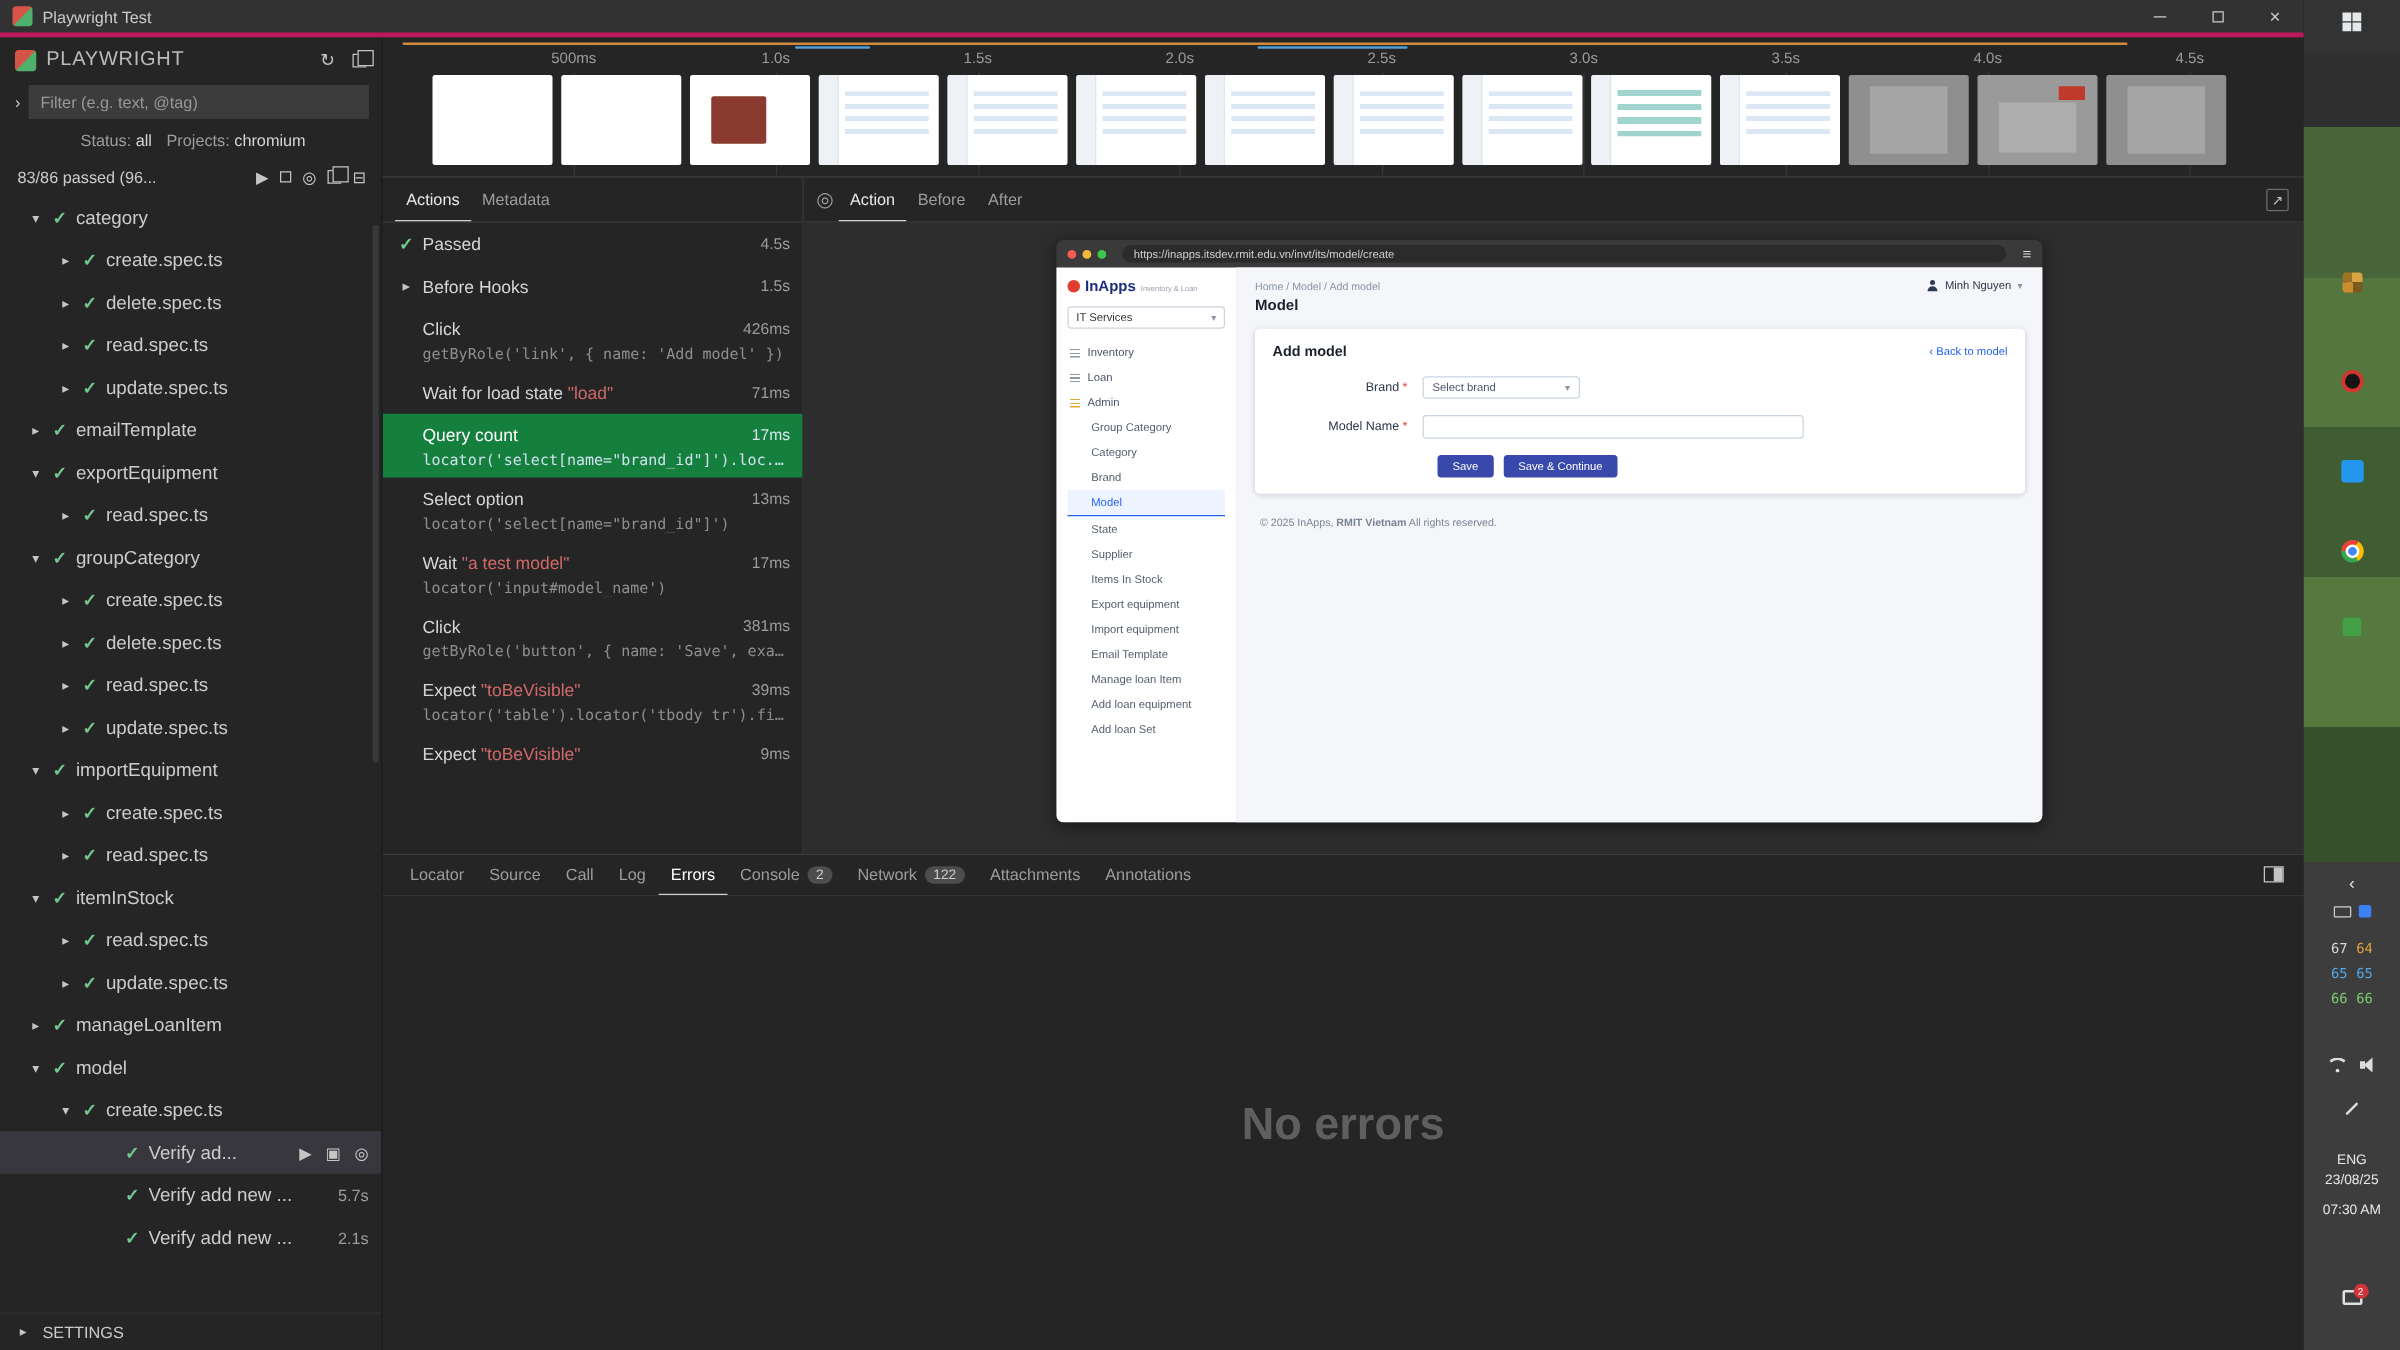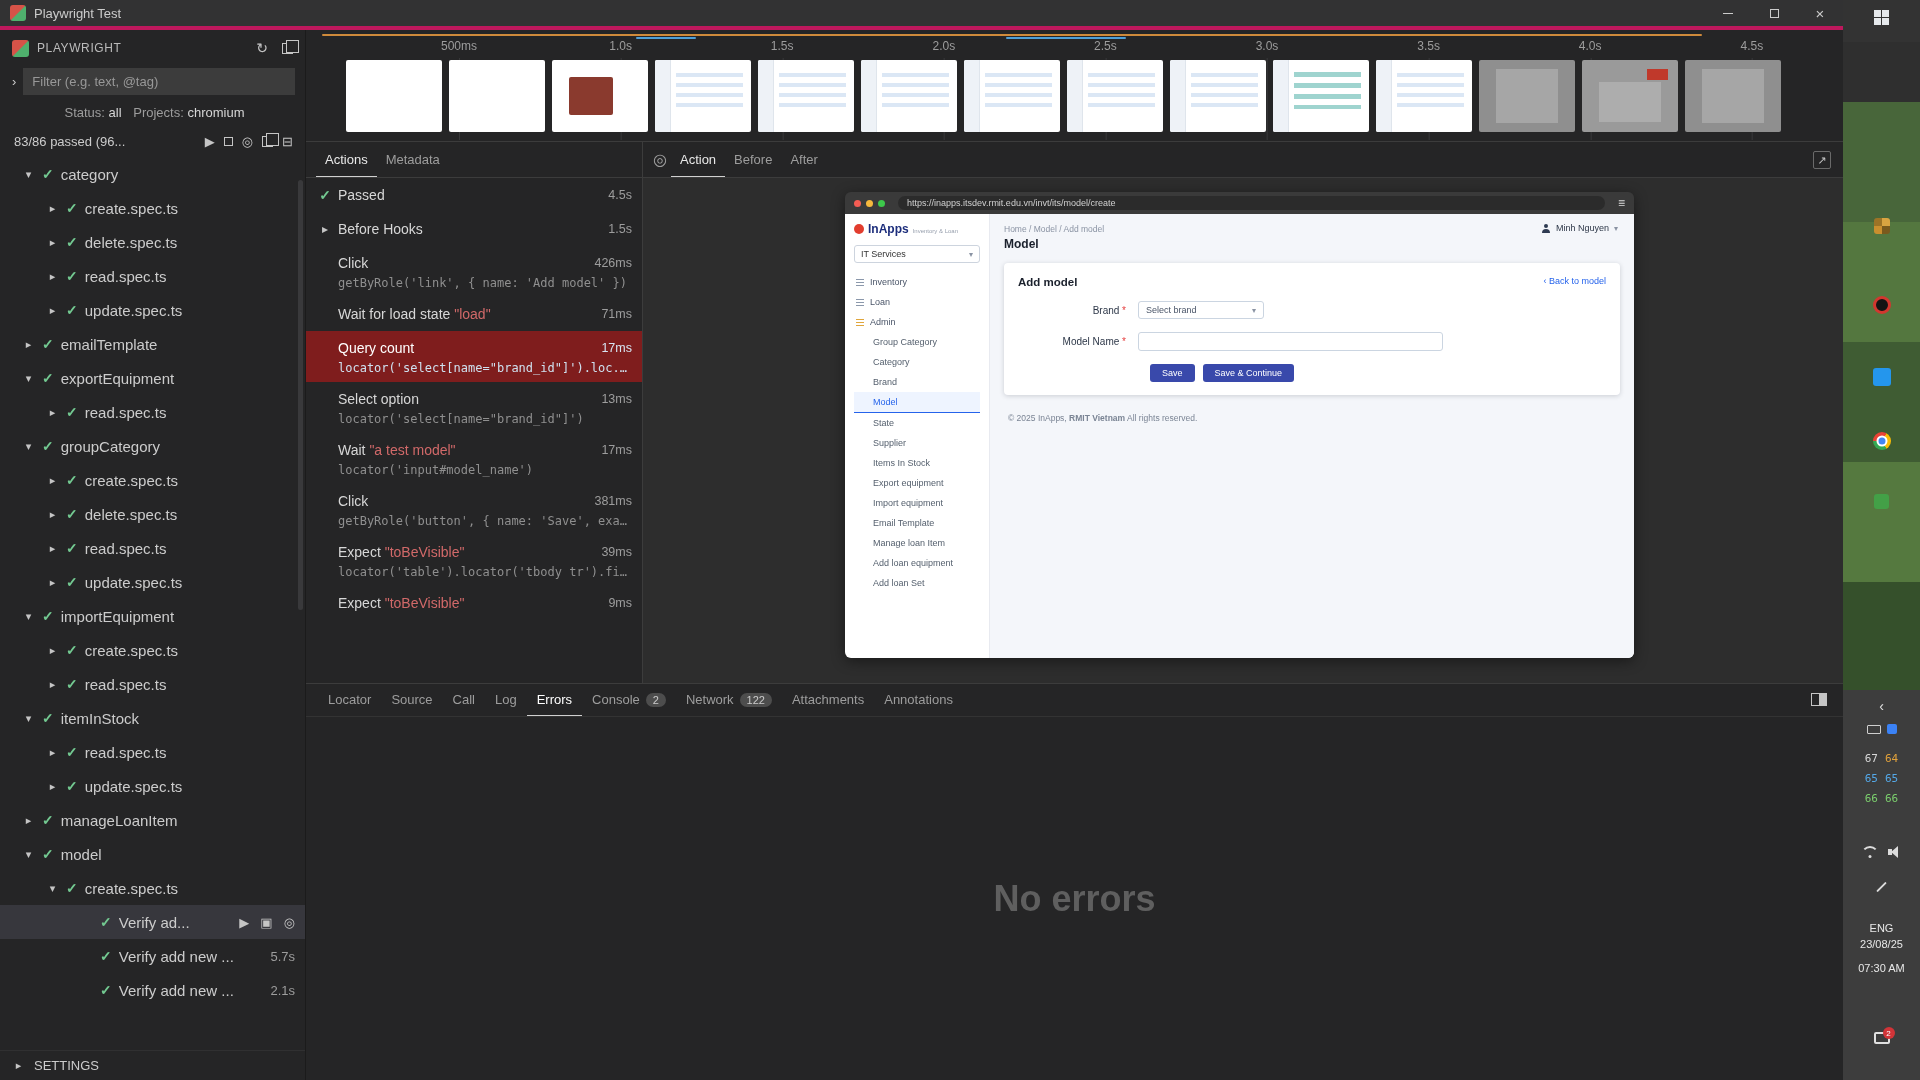--- a/index.html
+++ b/index.html
@@ -20,21 +20,21 @@
     color:#cccccc; font-size:15px; }
   .ico-min { width:10px; height:1px; background:#ccc; display:block; }
   .ico-max { width:9px; height:9px; border:1px solid #ccc; display:block; }
 
   .main-area { flex:1; display:flex; min-height:0; }
 
   
   .sidebar { width:306px; background:#252526; border-right:1px solid #1b1b1b;
     display:flex; flex-direction:column; position:relative; color:#cccccc; }
   .sb-header { height:36px; display:flex; align-items:center; gap:8px; padding:0 12px; }
-  .sb-title { font-size:12px; letter-spacing:.6px; color:#bbbbbb; flex:1; }
+  .sb-title { font-size:16px; letter-spacing:.6px; color:#bbbbbb; flex:1; }
   .sb-icon { color:#c5c5c5; font-size:14px; margin-left:6px; }
   .dblsq { width:11px; height:11px; border:1px solid #c5c5c5; position:relative; display:inline-block; }
   .dblsq::after { content:""; position:absolute; left:3px; top:-4px; width:11px; height:11px;
     border:1px solid #c5c5c5; background:#252526; }
   .filter-row { display:flex; align-items:center; gap:7px; padding:2px 10px 6px 12px; }
   .filter-chevron { color:#cccccc; font-size:13px; }
   .filter-input { flex:1; background:#3c3c3c; border:1px solid #3c3c3c; color:#cccccc;
     font-size:13px; padding:5px 8px; font-family:inherit; outline:none; }
   .filter-input::placeholder { color:#989898; }
   .status-line { padding:4px 14px 6px 26px; font-size:13px;text-align:center; }
@@ -105,21 +105,21 @@
   .action-row { padding:9px 10px 9px 12px; }
   .action-row.two { padding-bottom:7px; }
   .arow-top { display:flex; align-items:center; gap:6px; }
   .slot { width:14px; flex:none; text-align:center; font-size:12px; color:#c5c5c5; }
   .slot.ok { color:#73c991; font-size:14px; font-weight:bold; }
   .atitle { flex:1; font-size:14px; color:#d7d7d7; white-space:nowrap; overflow:hidden; }
   .atitle .q { color:#d16969; }
   .atime { font-size:12.5px; color:#9d9d9d; flex:none; }
   .adetail { margin-top:5px; padding-left:20px; font-family:"DejaVu Sans Mono", monospace;
     font-size:12px; color:#8f8f8f; white-space:nowrap; overflow:hidden; text-overflow:ellipsis; }
-  .action-row.selected { background:#7f1d1d; }
+  .action-row.selected { background:#15803d; }
   .action-row.selected .atitle { color:#ffffff; }
   .action-row.selected .adetail { color:#cfe0ef; }
   .action-row.selected .atime { color:#d7e5f2; }
 
   
   .preview-panel { flex:1; display:flex; flex-direction:column; min-width:0; background:#252526; }
   .preview-body { flex:1; position:relative; background:#2d2d2d; }
   .browser { position:absolute; left:202px; top:14px; width:789px; height:466px; border-radius:6px;
     overflow:hidden; box-shadow:0 3px 14px rgba(0,0,0,.45); display:flex; flex-direction:column; }
   .browser-top { height:22px; background:#3a3a3a; display:flex; align-items:center; padding:0 9px; gap:5px; flex:none; }

